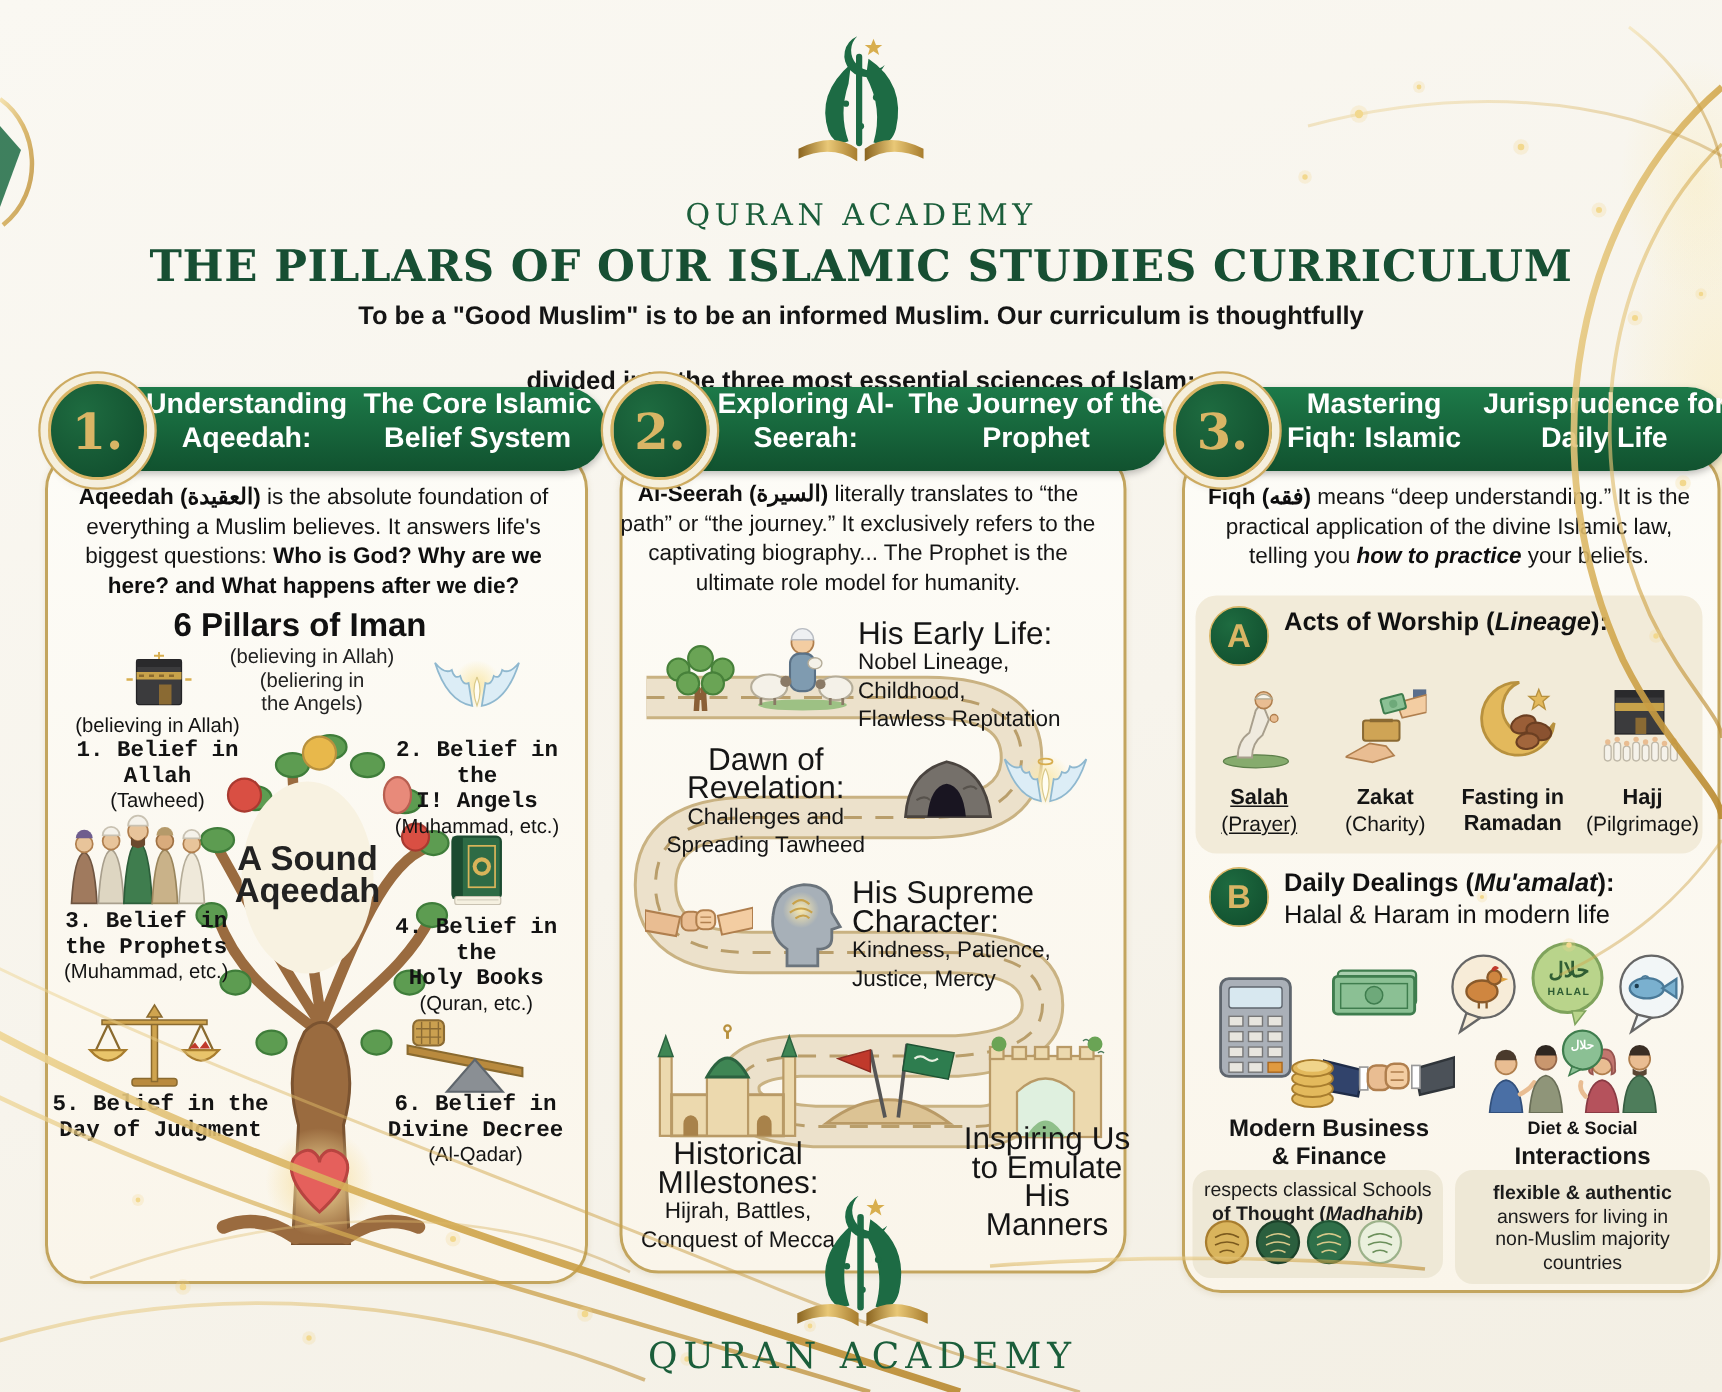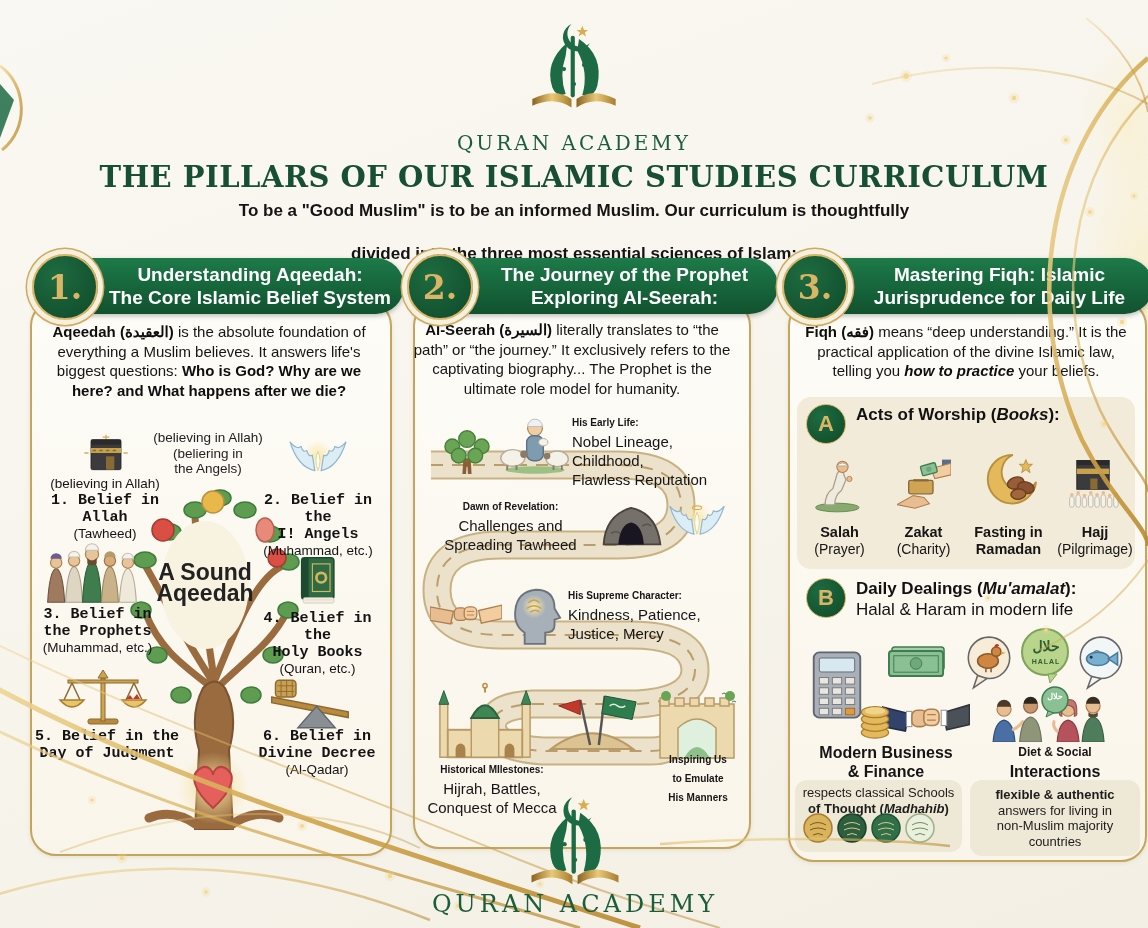--- a/index.html
+++ b/index.html
@@ -9,40 +9,40 @@
   .c{text-align:center;}
   .ico{position:absolute;}
   
   .brand-text{position:absolute;font-family:"DejaVu Serif",serif;color:#1b5e3b;text-align:center;}
   .main-title{position:absolute;left:0;width:1148px;text-align:center;font-family:"DejaVu Serif",serif;
     font-weight:bold;font-size:29px;letter-spacing:.5px;color:#174f33;}
   .subtitle{position:absolute;left:0;width:1148px;text-align:center;font-size:17px;font-weight:bold;color:#141414;line-height:20px;}
   
   .card{position:absolute;border:2px solid #c3a55e;border-radius:26px;
     background:linear-gradient(180deg,#fdfcf7,#faf5ea);box-shadow:0 1px 4px rgba(150,120,60,.15);z-index:2;}
-  .pill{position:absolute;z-index:4;display:flex;flex-direction:column;justify-content:center;
+  .pill{position:absolute;z-index:4;display:flex;justify-content:center;
     background:linear-gradient(180deg,#1d7a49,#11522f);border-radius:30px;color:#fff;font-weight:bold;
     font-size:19px;line-height:23px;text-align:center;padding-left:34px;box-shadow:0 2px 5px rgba(0,0,0,.25);}
   .pill span{display:block;}
   .nbadge{position:absolute;z-index:5;width:62px;height:62px;border-radius:50%;
     background:radial-gradient(circle at 35% 30%,#1e6b40,#0f4a2b);
     display:flex;align-items:center;justify-content:center;font-family:"DejaVu Serif",serif;font-weight:bold;
     font-size:33px;color:#d9b565;border:2px solid #d9b565;
     box-shadow:0 0 0 5px #f5efdd,0 0 0 6.5px #cdab61,0 3px 7px rgba(0,0,0,.3);}
   
   .intro{position:absolute;z-index:3;text-align:center;font-size:15px;line-height:19.5px;color:#151515;}
   .intro b{color:#0e0e0e;}
   .h6p{position:absolute;z-index:3;font-weight:bold;font-size:22px;color:#111;text-align:center;}
   .note{position:absolute;z-index:3;font-size:13.5px;line-height:15.5px;text-align:center;color:#222;}
   .lbl{position:absolute;z-index:4;text-align:center;color:#131313;}
   .lbl .bb{display:block;font-weight:bold;font-size:15px;line-height:17px;font-family:Liberation Mono, monospace;}
   .lbl .rr{display:block;font-size:13.5px;line-height:16px;}
   .treelabel{position:absolute;z-index:4;text-align:center;font-weight:bold;font-size:23px;line-height:21px;color:#222;}
   .ms{position:absolute;z-index:4;}
-  .ms .mt{display:block;font-weight:bold;font-size:10px;line-height:19px;}
+  .ms .mt{display:block;font-weight:normal;font-size:21px;line-height:19px;}
   .ms .ml{display:block;font-size:15px;line-height:19px;}
   
   .panelA{position:absolute;z-index:3;background:#f2ebd9;border-radius:14px;}
   .abbadge{position:absolute;z-index:4;width:38px;height:38px;border-radius:50%;
     background:radial-gradient(circle at 35% 30%,#1e6b40,#0f4a2b);color:#d9b565;font-weight:bold;
     font-size:22px;display:flex;align-items:center;justify-content:center;border:1.5px solid #d9b565;}
   .secttitle{position:absolute;z-index:4;font-size:17px;line-height:21px;color:#111;}
   .secttitle .l1{display:block;font-weight:bold;}
   .secttitle .l2{display:block;}
   .pilname{position:absolute;z-index:4;text-align:center;}
@@ -111,34 +111,35 @@
   <div class="card" style="left:413px;top:300px;width:334px;height:545px;"></div>
   <div class="card" style="left:788px;top:300px;width:355px;height:558px;"></div>
 
   <div class="pill" style="left:62px;top:258px;width:308px;height:56px;">
     <span>Understanding Aqeedah:</span>
       <span>The Core Islamic Belief System</span>
   </div>
   <div class="nbadge" style="left:32px;top:254px;">1.</div>
 
   <div class="pill" style="left:437px;top:258px;width:307px;height:56px;">
-    <span>The Journey of the Prophet</span>
-      <span>Exploring Al-Seerah:</span>
+    <span>Exploring Al-Seerah:</span>
+      <span>The Journey of the Prophet</span>
   </div>
   <div class="nbadge" style="left:407px;top:254px;">2.</div>
 
   <div class="pill" style="left:812px;top:258px;width:307px;height:56px;">
     <span>Mastering Fiqh: Islamic</span>
       <span>Jurisprudence for Daily Life</span>
   </div>
   <div class="nbadge" style="left:782px;top:254px;">3.</div>
 
   <div class="intro" style="left:42px;top:322px;width:334px;">
     <b>Aqeedah (العقيدة)</b><span> is the absolute foundation of everything a Muslim believes. It answers life's biggest questions: </span><b>Who is God? Why are we here? and What happens after we die?</b>
   </div>
+  <div class="h6p" style="left:60px;top:404px;width:280px;">6 Pillars of Iman</div>
   <div class="note" style="left:118px;top:430px;width:180px;">
     <span>(believing in Allah)</span><br><span>(beliering in</span><br><span>the Angels)</span>
   </div>
 
   <svg class="ico" style="left:80px;top:428px;width:52px;height:50px;z-index:4" viewBox="0 0 60 60">
     <path d="M30 8 v6 M26 11 h8" stroke="#d8ae4e" stroke-width="1.5" fill="none"></path>
     <rect x="12" y="14" width="36" height="36" rx="2" fill="#3b3b3d" stroke="#232325"></rect>
     <rect x="12" y="14" width="36" height="6" fill="#2a2a2c"></rect>
     <rect x="12" y="24" width="36" height="6" fill="#c7a24a"></rect>
     <path d="M14 27 h4 M22 27 h4 M30 27 h4 M38 27 h4" stroke="#8a6a2f" stroke-width="2"></path>
@@ -391,31 +392,31 @@
     <span class="mt">His Manners</span>
   </div>
 
   <div class="intro" style="left:798px;top:322px;width:336px;">
     <b>Fiqh (فقه)</b><span> means “deep understanding.” It is the practical application of the divine Islamic law, telling you </span><b><i>how to practice</i></b><span> your beliefs.</span>
   </div>
 
   <div class="panelA" style="left:797px;top:397px;width:338px;height:172px;"></div>
   <div class="abbadge" style="left:806px;top:404px;">A</div>
   <div class="secttitle" style="left:856px;top:404px;width:278px;">
-    <span class="l1"><span>Acts of Worship (</span><i>Books</i><span>):</span></span>
+    <span class="l1"><span>Acts of Worship (</span><i>Lineage</i><span>):</span></span>
   </div>
 
   <svg class="ico" style="left:813px;top:453px;width:52px;height:64px;z-index:4" viewBox="0 0 60 64">
     <ellipse cx="28" cy="58" rx="25" ry="5" fill="#86ab6d" stroke="#5d7f4a"></ellipse>
     <path d="M14 55 Q14 42 23 36 L27 22 Q28 15 34 16 L38 26 L33 38 Q25 44 25 55 Z" fill="#efeade" stroke="#a89f8d" stroke-width="1.5"></path>
     <circle cx="34" cy="11" r="6.5" fill="#e9bd92" stroke="#b07f4e" stroke-width="1.2"></circle>
     <path d="M27.5 10 q6.5 -7 13 0 Z" fill="#f7f3e8" stroke="#b0a890"></path>
     <circle cx="42" cy="25" r="3" fill="#e9bd92" stroke="#b07f4e"></circle>
   </svg>
-  <div class="pilname" style="left:797px;top:524px;width:85px;">
+  <div class="pilname" style="left:797px;top:524px;width:85px;text-decoration:underline;">
     <span class="bb">Salah</span>
     <span class="rr">(Prayer)</span>
   </div>
 
   <svg class="ico" style="left:897px;top:453px;width:54px;height:60px;z-index:4" viewBox="0 0 60 60">
     <rect x="50" y="4" width="10" height="16" fill="#5a6e8c"></rect>
     <polygon points="60,8 38,14 42,25 60,21" fill="#f3cda2" stroke="#b07f4e" stroke-width="1.2"></polygon>
     <g transform="rotate(-15 36 15)">
       <rect x="27" y="9" width="17" height="11" rx="1.5" fill="#8bc094" stroke="#3f7d4e" stroke-width="1.5"></rect>
       <circle cx="35.5" cy="14.5" r="3" fill="#6ea97a"></circle>

